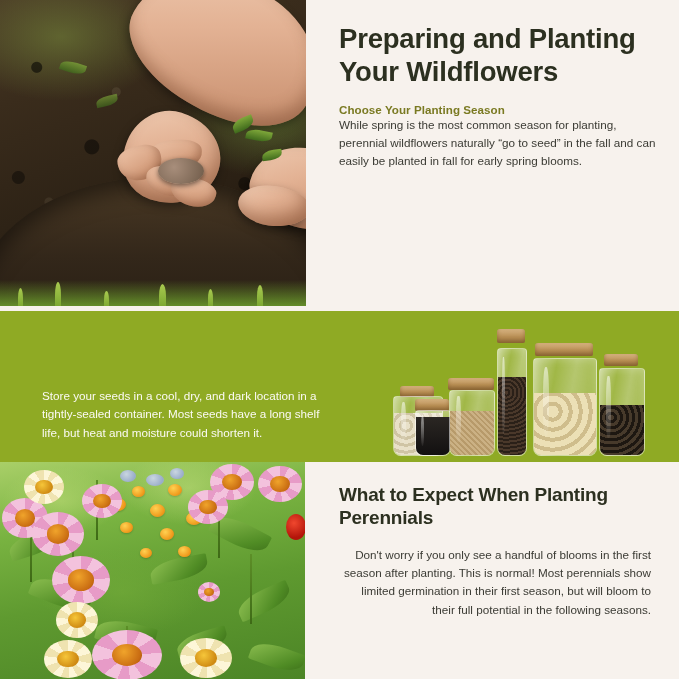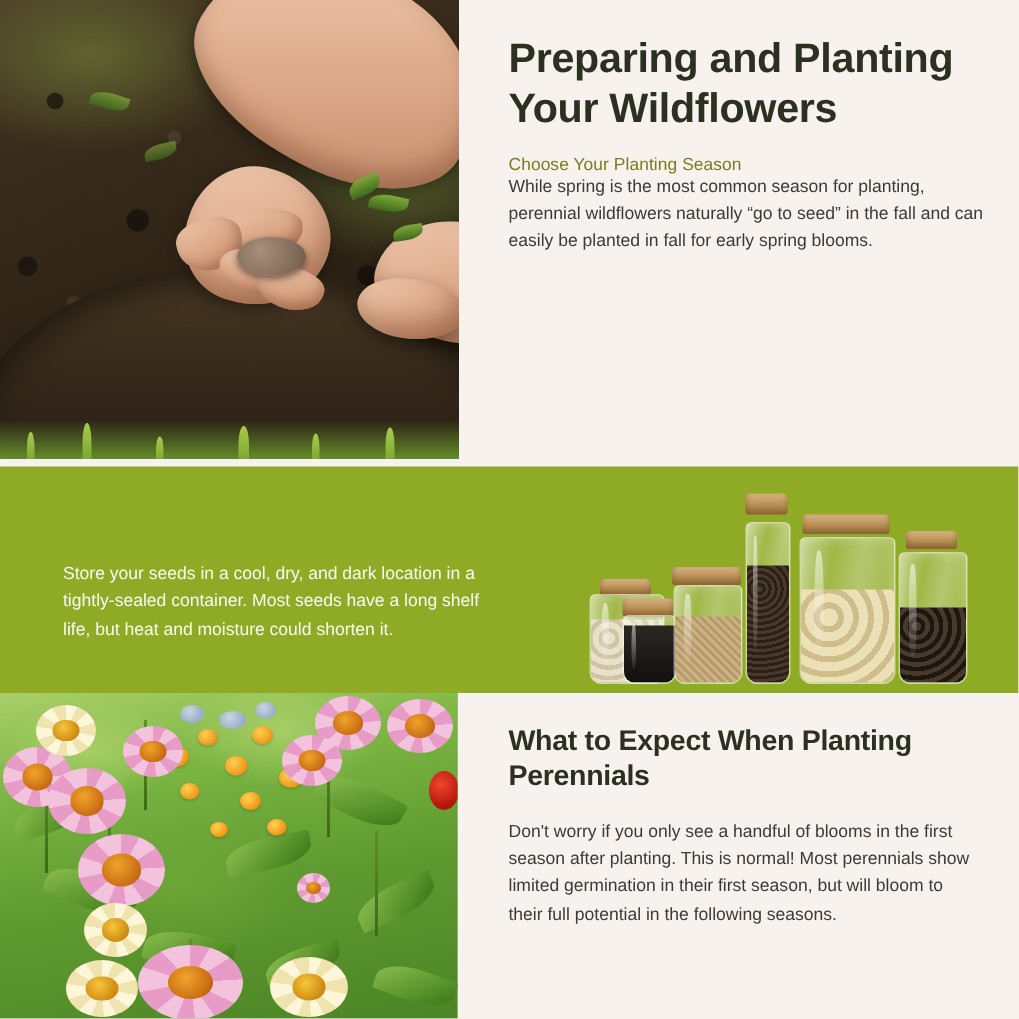--- a/index.html
+++ b/index.html
@@ -136,21 +136,21 @@
     font-size:27.5px;
     line-height:1.19;
     font-weight:700;
     letter-spacing:-.2px;
     margin:0;
     padding-top:23px;
   }
   .sub-h{
     color:#7a7a22;
     font-size:11.6px;
-    font-weight:400;
+    font-weight:700;
     margin:0;
     letter-spacing:.05px;
   }
   .body-t{
     color:#3b3b34;
     font-size:11.7px;
     line-height:1.52;
     margin:0 0 1px 0;
   }
   .blk{margin-top:13px;}
@@ -163,21 +163,21 @@
   }
   .h2{
     position:absolute;left:42px;top:32px;
     color:#ffffff;
     font-size:25px;
     font-weight:700;
     margin:0;
     letter-spacing:-.2px;
   }
   .green-body{
-    position:absolute;left:42px;top:63px;width:285px;
+    position:absolute;left:42px;top:76px;width:285px;
     color:#fbfaf3;
     font-size:11.7px;
     line-height:1.58;
     margin:0;
   }
 
   
   .jar{position:absolute;bottom:0;}
   .jar .glass{
     position:absolute;left:0;bottom:0;width:100%;
@@ -217,20 +217,21 @@
     padding-top:22px;
     letter-spacing:-.2px;
   }
   .body-3{
     color:#3b3b34;
     font-size:11.7px;
     line-height:1.55;
     margin:0;
     padding-top:17px;
     width:312px;
+    text-align:right;
   }
 
   
   .fl-bg{
     position:absolute;inset:0;
     background:
       radial-gradient(ellipse 30% 24% at 20% 18%, rgba(190,220,120,.55), transparent 65%),
       radial-gradient(ellipse 34% 26% at 62% 12%, rgba(200,225,130,.5), transparent 65%),
       radial-gradient(ellipse 40% 30% at 40% 60%, rgba(120,175,60,.5), transparent 68%),
       linear-gradient(170deg,#a9cf68 0%, #79b341 28%, #5f9a30 58%, #4c8526 100%);

